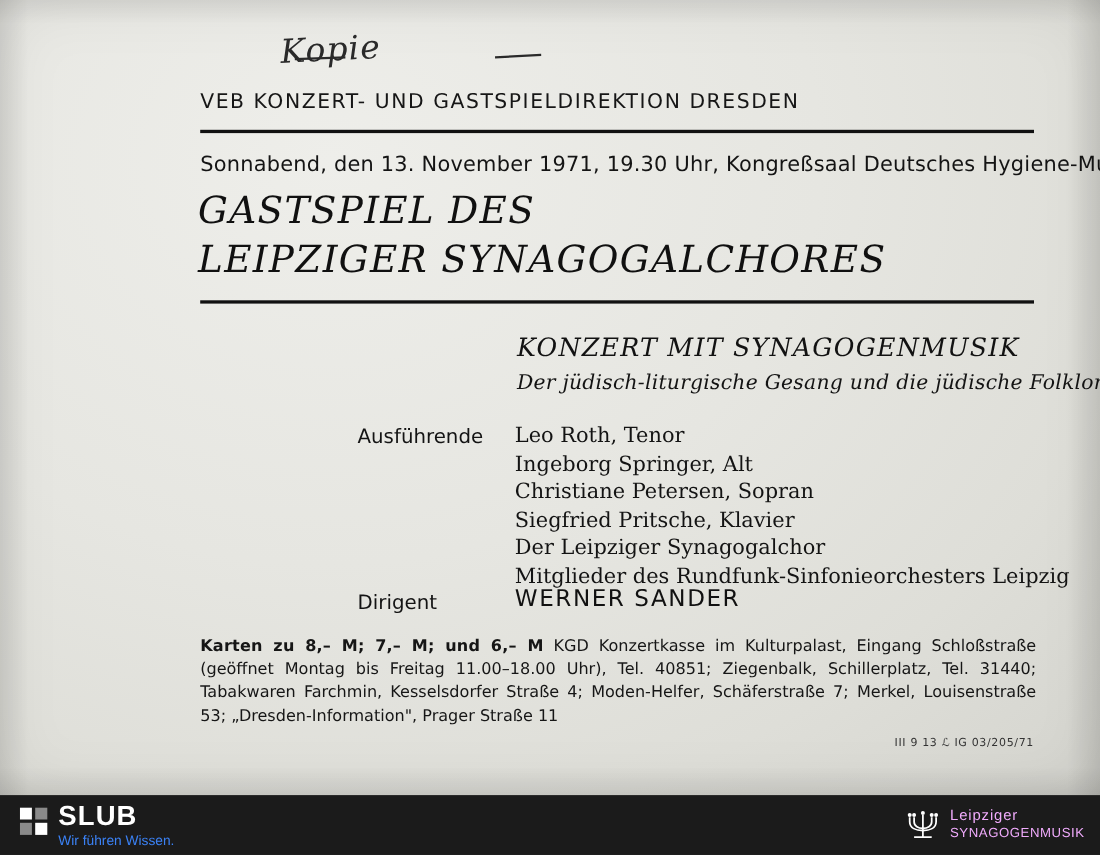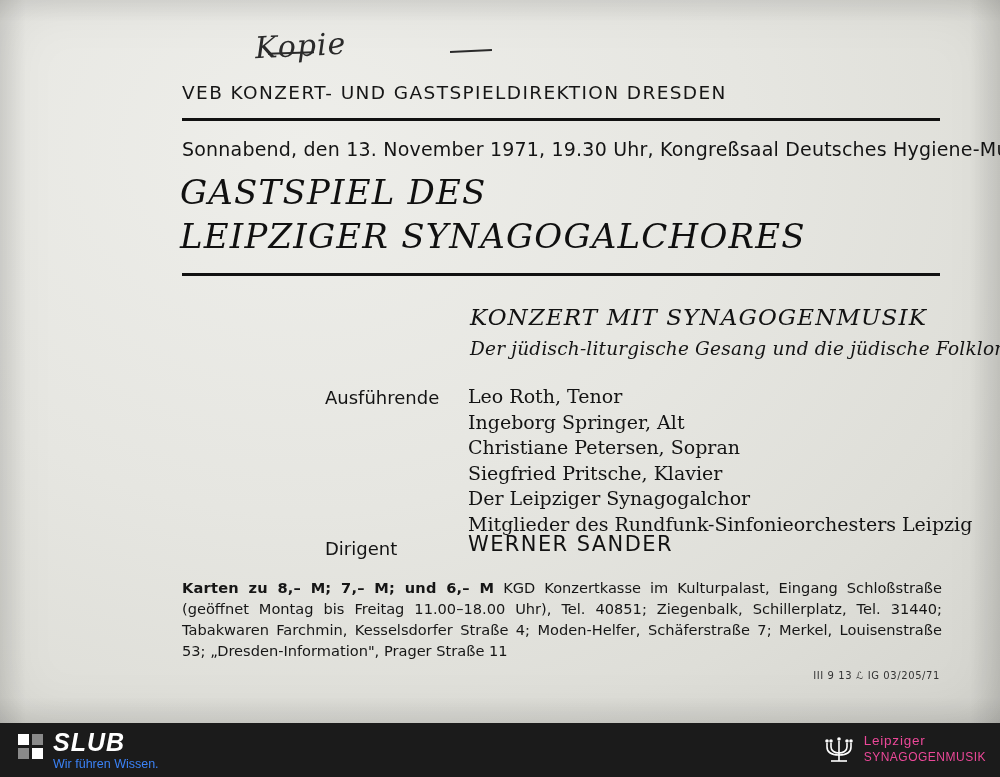--- a/index.html
+++ b/index.html
@@ -227,21 +227,20 @@
     height: 26px;
     margin-top: 5px;
     margin-right: 9px;
   }
   .slub-text .slub-name {
     font-family: "Liberation Sans", sans-serif;
     font-size: 25px;
     font-weight: bold;
     letter-spacing: 1px;
     line-height: 27px;
-    font-style: italic;
   }
   .slub-text .slub-claim {
     font-family: "Liberation Sans", sans-serif;
     font-size: 12.5px;
     line-height: 16px;
     color: #3b82f6;
   }
   .footer-right {
     position: absolute;
     right: 14px;
@@ -252,21 +251,21 @@
   .menorah {
     width: 34px;
     height: 36px;
     margin-right: 8px;
   }
   .choir-text {
     font-family: "Liberation Sans", sans-serif;
     font-size: 13.5px;
     line-height: 16px;
     letter-spacing: 0.8px;
-    color: #ec4899;
+    color: #f0abfc;
   }
   .choir-text .line2 { font-size: 12px; letter-spacing: 0.5px; }
 </style>
 </head>
 <body>
 
 <div id="page">
 
   <div class="sheet">
     <div class="paper-inner">

